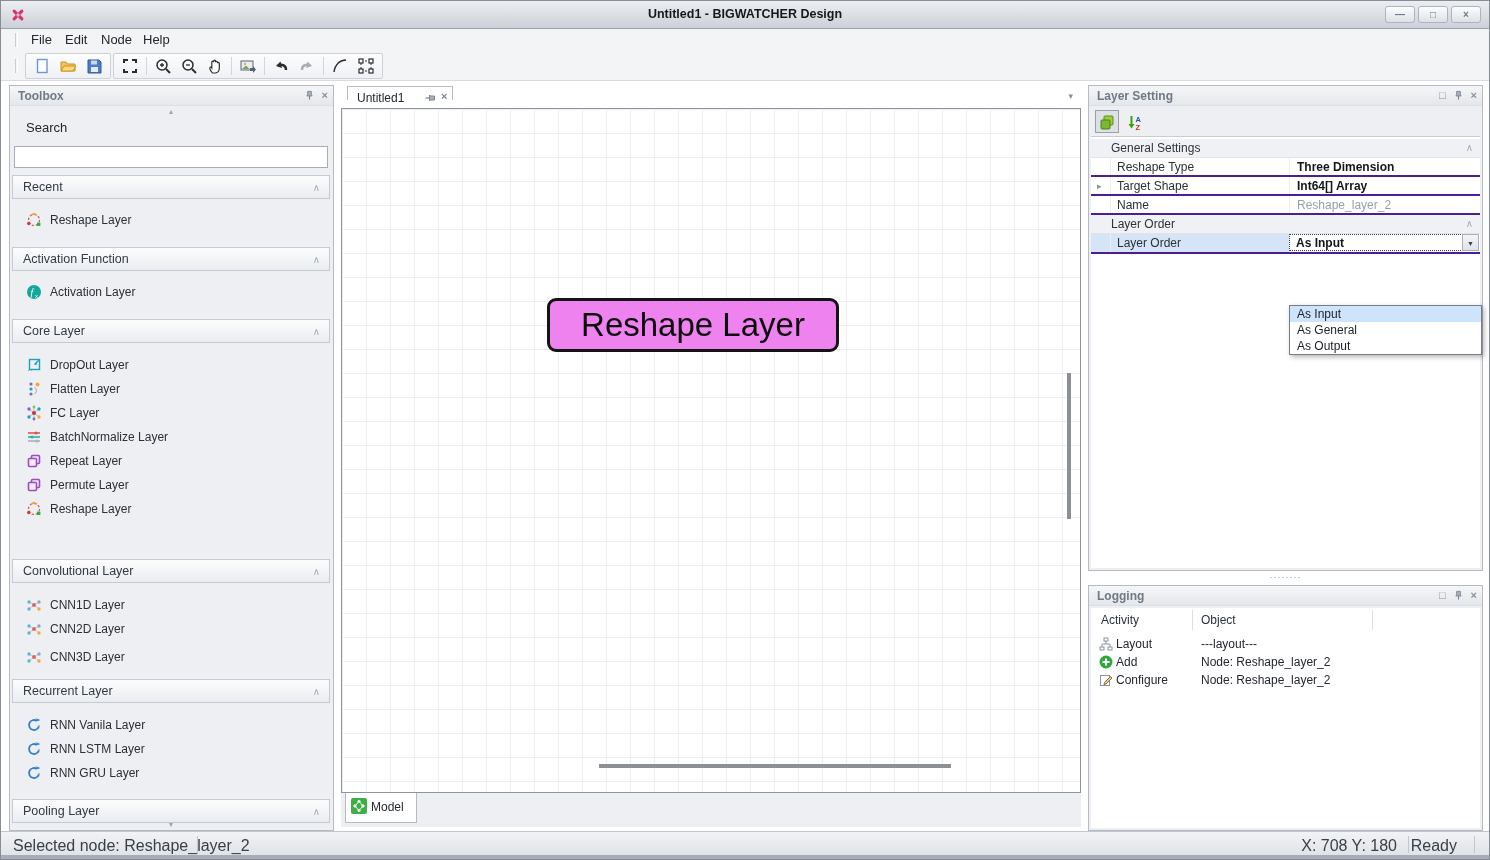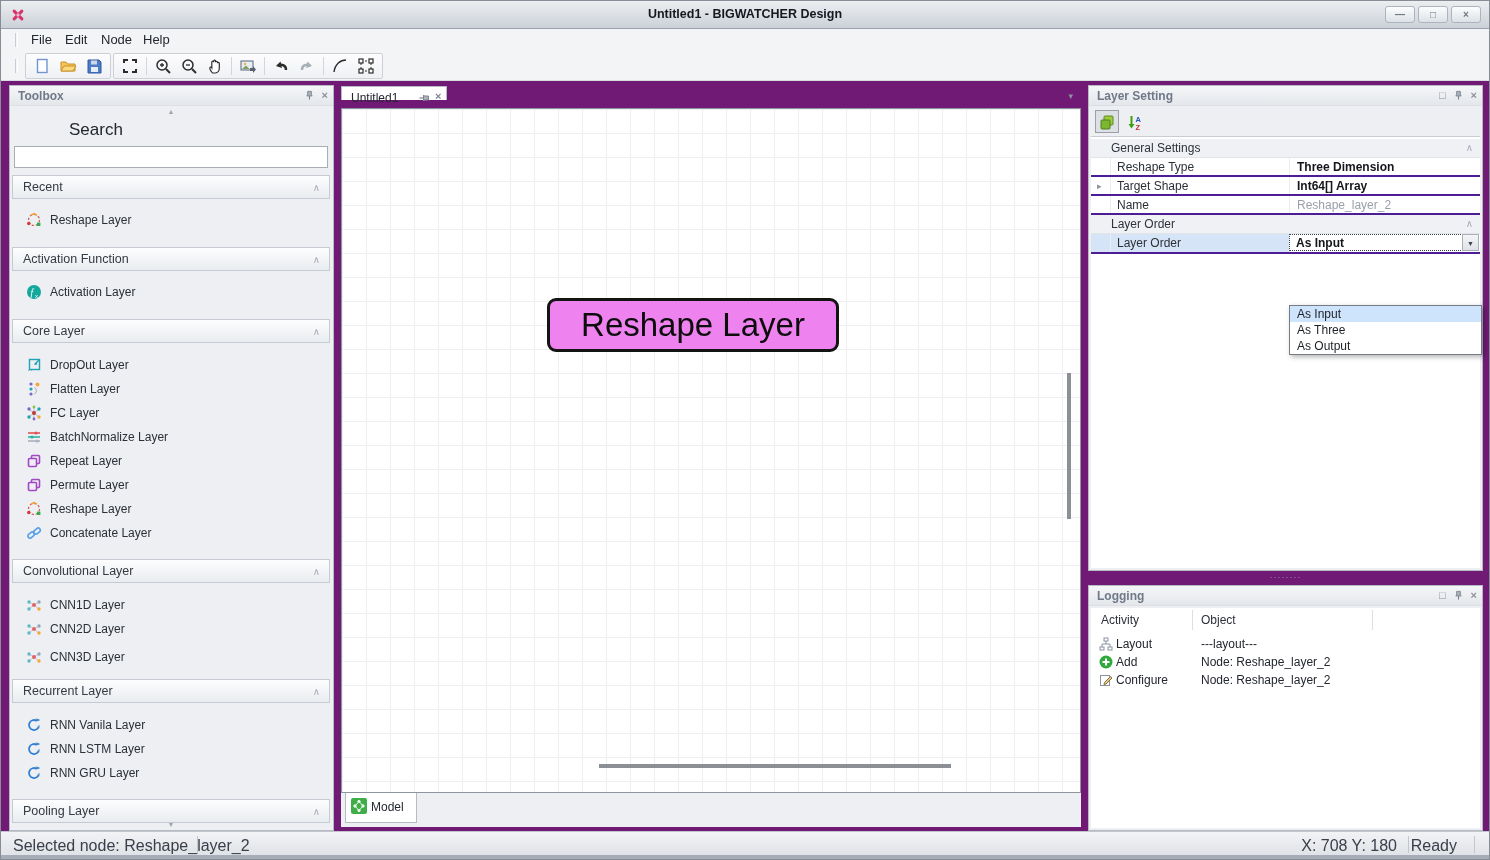--- a/index.html
+++ b/index.html
@@ -1,17 +1,17 @@
 <!DOCTYPE html>
 <html><head>
 <meta charset="utf-8">
 <style>
   * { box-sizing: border-box; margin: 0; padding: 0; }
   body { background:#9aa0a8; font-family:"Liberation Sans", sans-serif; }
-  #app { position:relative; width:1490px; height:860px; background:#701a75;
+  #app { position:relative; width:1490px; height:860px; background:#ffffff;
          border:1px solid #878d97; overflow:hidden; font-family:"Liberation Sans", sans-serif; }
 
   
   .titlebar { position:absolute; top:0; left:0; right:0; height:28px;
               background:linear-gradient(#eceef1,#ccd1d8); border-bottom:1px solid #9aa1ab; }
   .appicon { position:absolute; left:9px; top:6px; width:16px; height:16px; }
   .title   { position:absolute; left:0; right:0; top:6px; text-align:center;
              font-size:12.5px; font-weight:bold; color:#15181d; }
   .winbtn  { position:absolute; top:5px; width:30px; height:17px; border:1px solid #aeb4bd;
              border-radius:3px; background:linear-gradient(#fcfdfe,#dde1e7); color:#6e7683;
@@ -35,37 +35,37 @@
   .phead   { position:relative; height:20px; background:linear-gradient(#f5f6f8,#e4e7eb);
              border-bottom:1px solid #dcdfe4; }
   .ptitle  { position:absolute; left:8px; top:3px; font-size:12px; font-weight:bold; color:#6f7987; }
   .picons  { position:absolute; right:5px; top:2px; display:flex; gap:7px; align-items:center;
              color:#8a919c; font-size:11px; font-weight:bold; }
   .picons span { line-height:15px; }
 
   
   .scrollstrip { position:absolute; left:2px; right:3px; height:10px; text-align:center;
                  color:#a0a6b0; font-size:7px; line-height:10px; }
-  .searchlabel { position:absolute; left:16px; top:34px; font-size:17px; color:#23272e;margin-left:43px; }
+  .searchlabel { position:absolute; left:16px; top:34px; font-size:13px; color:#23272e; }
   .searchinput { position:absolute; left:4px; right:5px; top:60px; height:22px;
                  border:1px solid #a9aeb6; background:#fff; padding:0 4px;
                  font:12px "Liberation Sans", sans-serif; }
   .sechead { position:absolute; left:2px; right:3px; height:24px;
              background:linear-gradient(#fdfdfe,#e9ecf0); border:1px solid #c6cad2;
              font-size:12.5px; color:#343a42; line-height:22px; padding-left:10px; }
   .sechev  { position:absolute; right:9px; top:1px; color:#a6adb8; font-size:10px; }
   .tbitem  { position:absolute; left:2px; right:3px; height:24px; font-size:12px;
              color:#2b3038; line-height:24px; }
   .tbitem svg { position:absolute; left:14px; top:4px; }
   .tbitem .lbl { position:absolute; left:38px; }
 
   
   .docarea { position:absolute; left:340px; top:84px; width:740px; height:746px; }
   .doctabbar { position:absolute; left:0; top:0; right:0; height:23px; }
-  .doctab  { position:absolute; left:0; top:1px; width:106px; height:14px; background:#fff;
+  .doctab  { position:absolute; left:6px; top:1px; width:106px; height:14px; background:#fff;
              border:1px solid #b6bbc3; border-bottom:none; font-size:12px; color:#23272e; }
   .doctab .tlbl { position:absolute; left:9px; top:4px; }
   .doctab .tpin { position:absolute; left:76px; top:5px; }
   .doctab .tx   { position:absolute; left:93px; top:3px; color:#7d8592; font-weight:bold; font-size:11px; }
   .tabmenu { position:absolute; right:8px; top:6px; color:#8a919c; font-size:9px; }
   .canvas  { position:absolute; left:0; top:23px; width:740px; height:685px; background:#fff;
              border:1px solid #8f959e;
              background-image:linear-gradient(#eceef1 1px, transparent 1px),
                               linear-gradient(90deg,#eceef1 1px, transparent 1px);
              background-size:24px 24px; }
@@ -363,27 +363,20 @@
     </div>
     <div class="tbitem" style="top:411px">
       <svg width="16" height="16" viewBox="0 0 16 16">
         <circle cx="8" cy="8" r="5.5" fill="none" stroke="#cf5b5b" stroke-width="1.2" stroke-dasharray="2.4 1.8"></circle>
         <path d="M5 3.2l3-1.6 3 1.6" stroke="#f0a030" stroke-width="1.4" fill="none"></path>
         <circle cx="2.8" cy="11.5" r="1.8" fill="#d43a3a"></circle>
           <rect x="11" y="10.6" width="3.4" height="3.4" fill="#2db04b"></rect>
         </svg>
       <span class="lbl">Reshape Layer</span>
     </div>
-    <div class="tbitem" style="top:435px">
-      <svg width="16" height="16" viewBox="0 0 16 16" fill="none">
-        <rect x="1.5" y="8" width="7" height="4.2" rx="2.1" stroke="#58a0e8" stroke-width="1.7" transform="rotate(-40 5 10)"></rect>
-        <rect x="7.5" y="4" width="7" height="4.2" rx="2.1" stroke="#58a0e8" stroke-width="1.7" transform="rotate(-40 11 6)"></rect>
-        </svg>
-      <span class="lbl">Concatenate Layer</span>
-    </div>
 
     <div class="sechead" style="top:473px">
       <span>Convolutional Layer</span>
       <span class="sechev">∧</span>
     </div>
     <div class="tbitem" style="top:507px">
       <svg width="16" height="16" viewBox="0 0 16 16">
         <g stroke="#c4c4cf">
             <path d="M8 8L3 5M8 8l5-3M8 8l-5 4M8 8l5 4"></path>
           </g>
@@ -557,21 +550,21 @@
         <div class="combo">
           <span class="cval bold">As Input</span>
           <div class="cbtn">
             <span>▼</span>
           </div>
         </div>
       </div>
 
       <div class="ddpopup">
         <div class="dditem sel">As Input</div>
-        <div class="dditem">As Three</div>
+        <div class="dditem">As General</div>
         <div class="dditem">As Output</div>
       </div>
     </div>
   </div>
 
   <div class="hsplit">········</div>
 
   <div class="panel" style="left:1087px; top:584px; width:395px; height:246px;">
     <div class="phead">
       <div class="ptitle">Logging</div>

